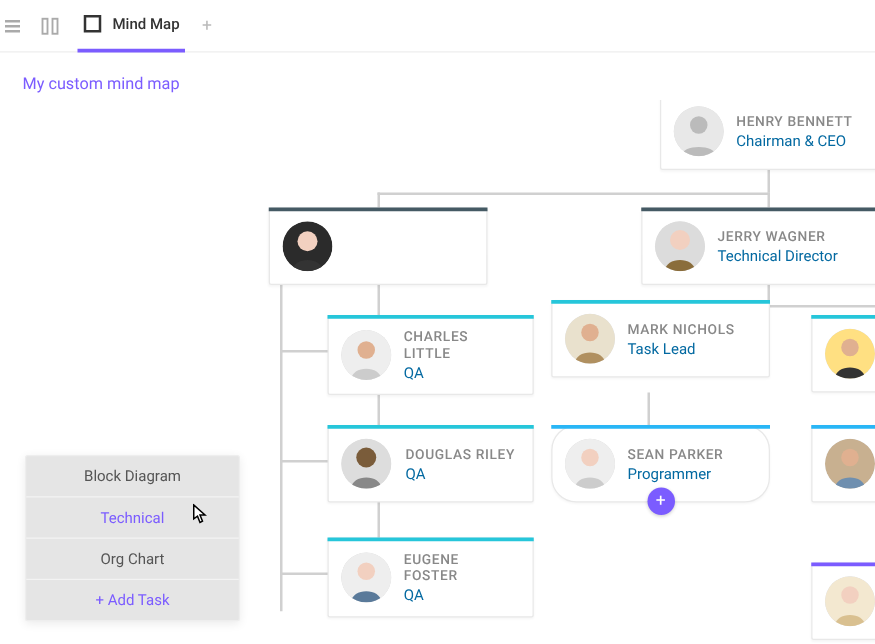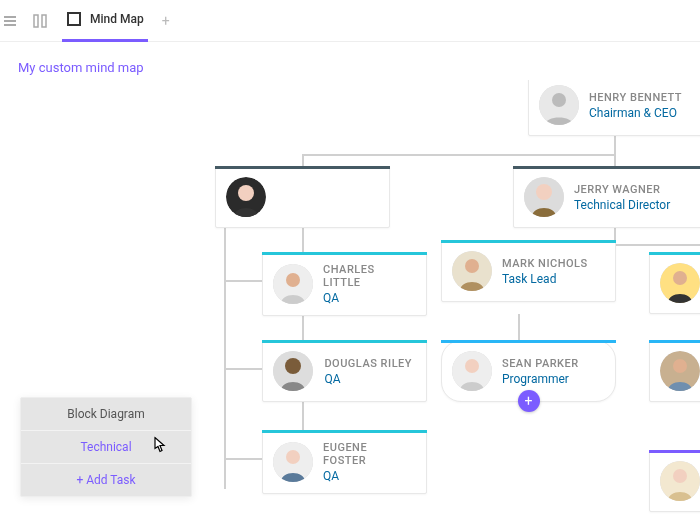--- a/index.html
+++ b/index.html
@@ -355,16 +355,17 @@
 <div class="context-menu">
   <div class="mi">Block Diagram</div>
   <div class="mi hovered">
     <span>Technical</span>
     <span class="cursor-icon">
       <svg width="16" height="18" viewBox="0 0 16 18">
           <path d="M4 1l0 11 3-2 2 5 2-1-2-5 4 0z" fill="#fff" stroke="#000" stroke-width="1.2"></path>
         </svg>
     </span>
   </div>
+  <div class="mi">Org Chart</div>
   <div class="mi add">
     <span>+ </span><span>Add Task</span>
   </div>
 </div>
 
 </body></html>

